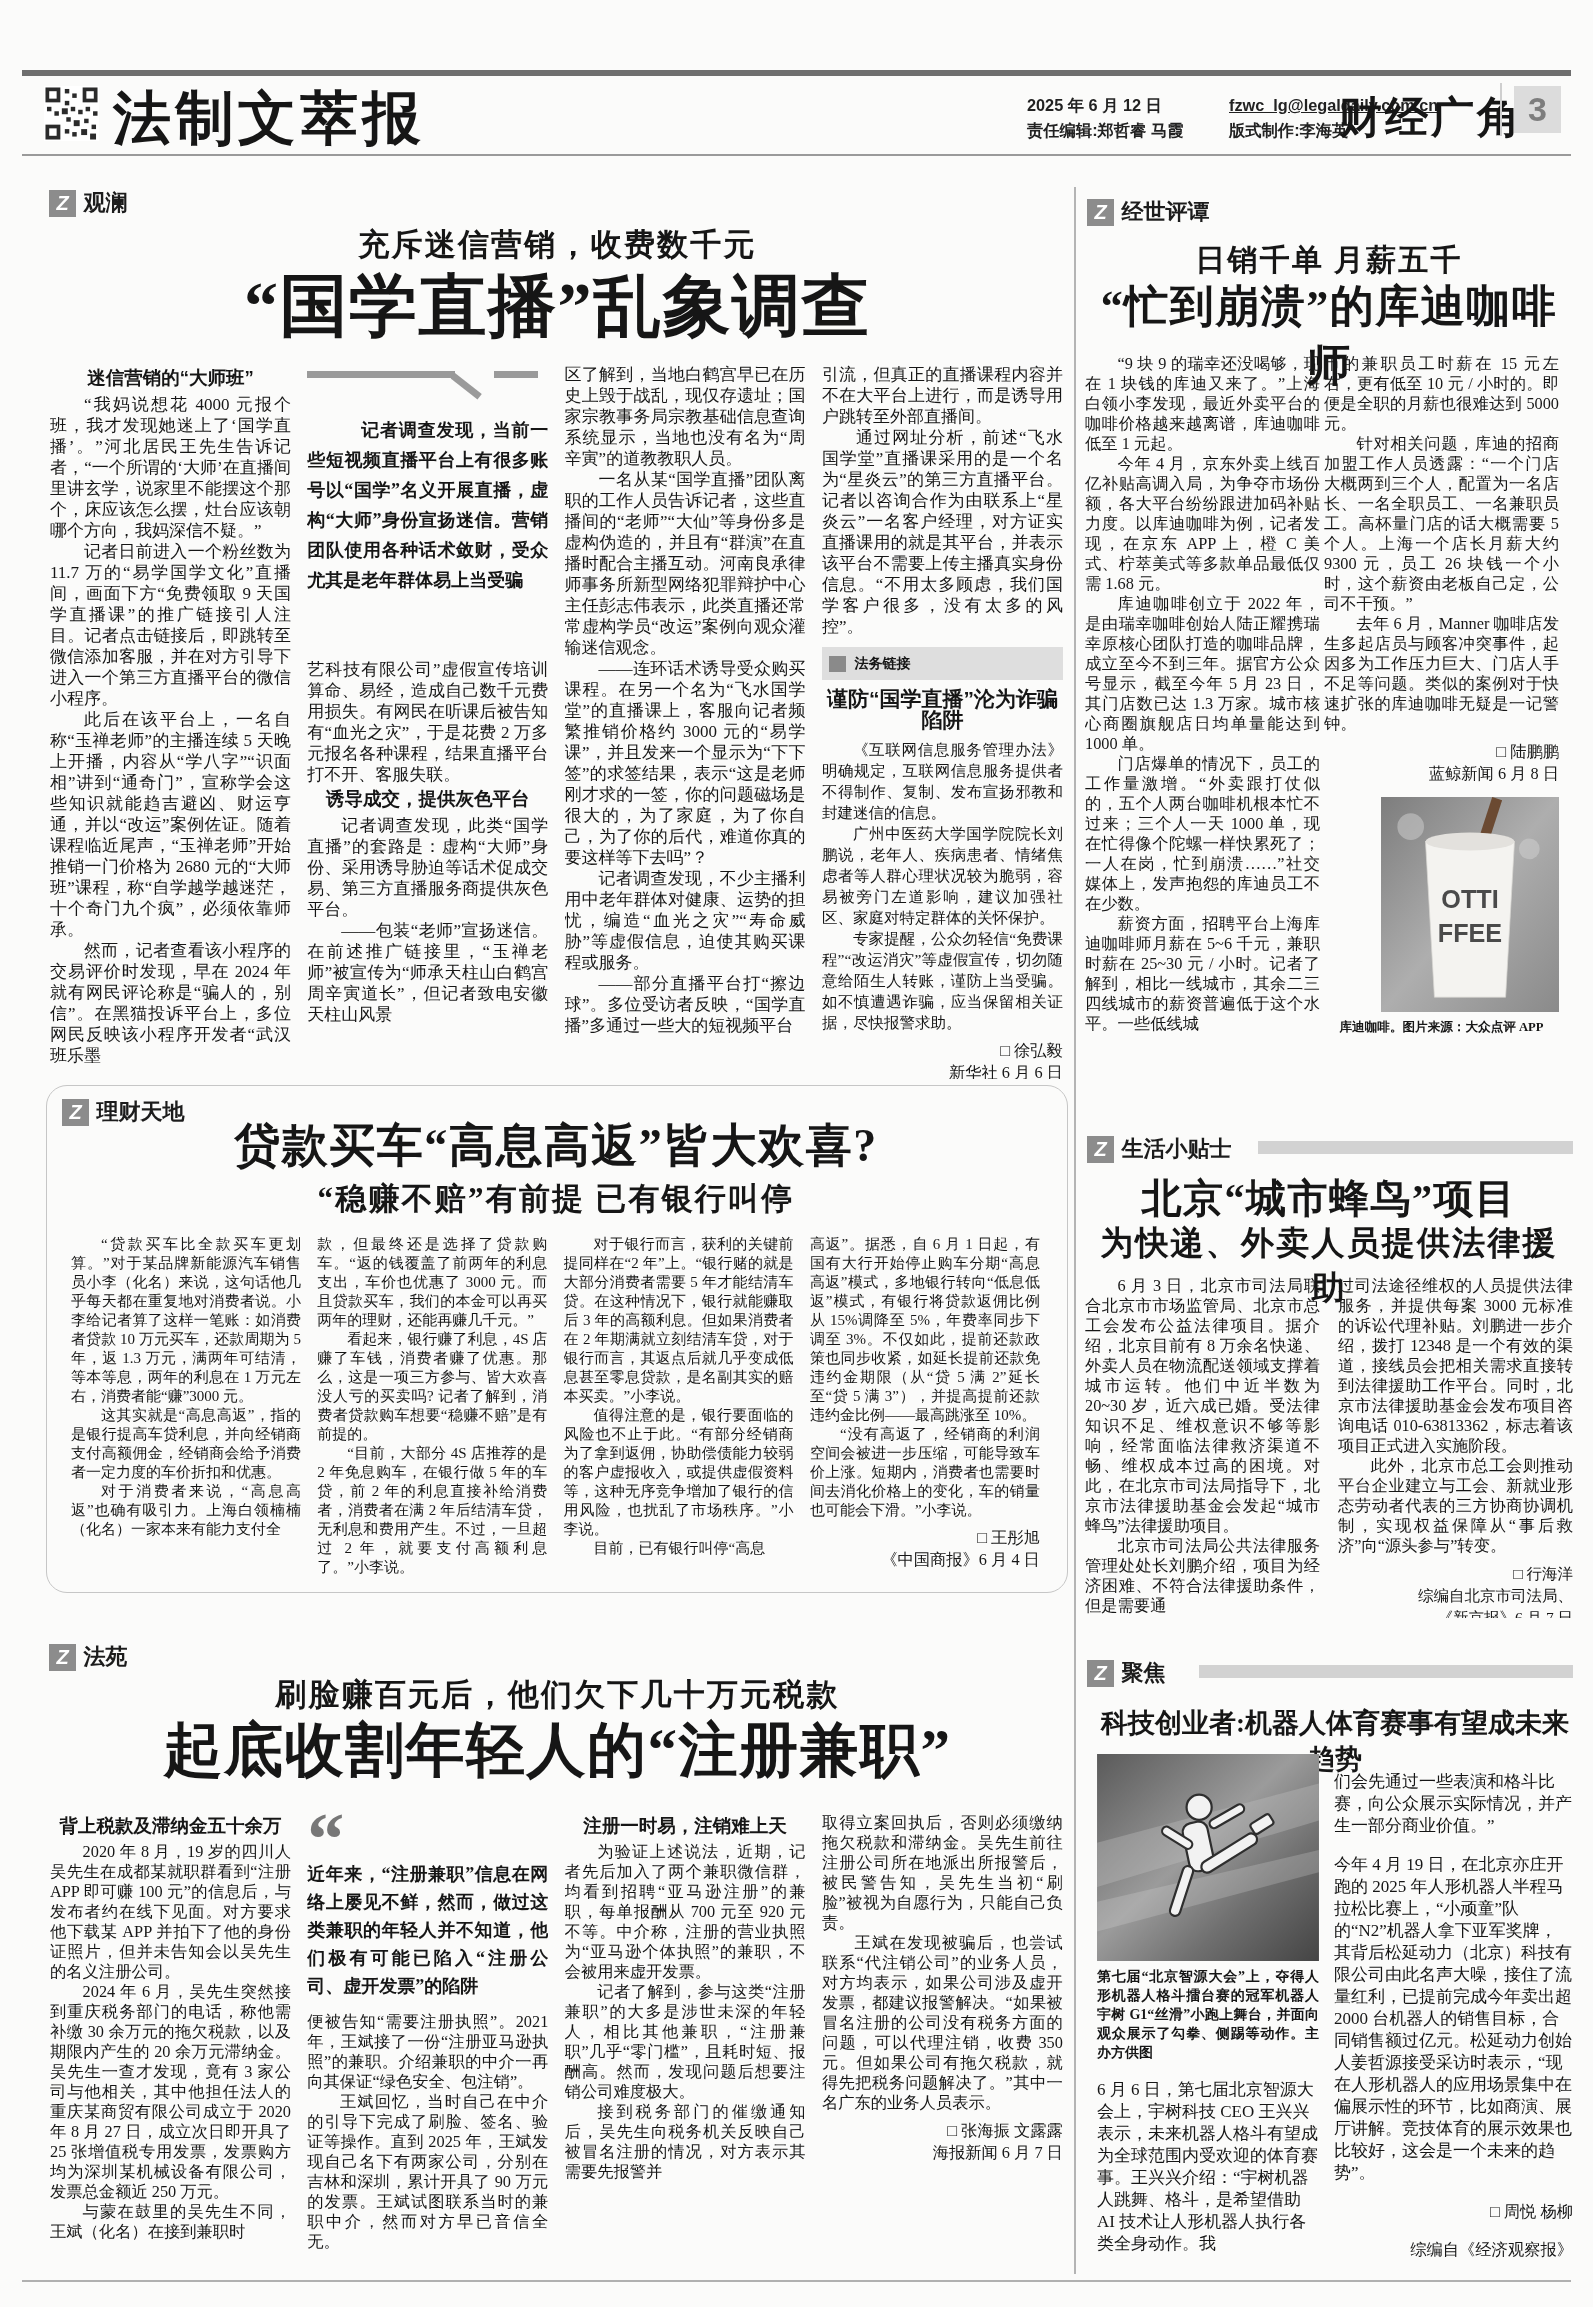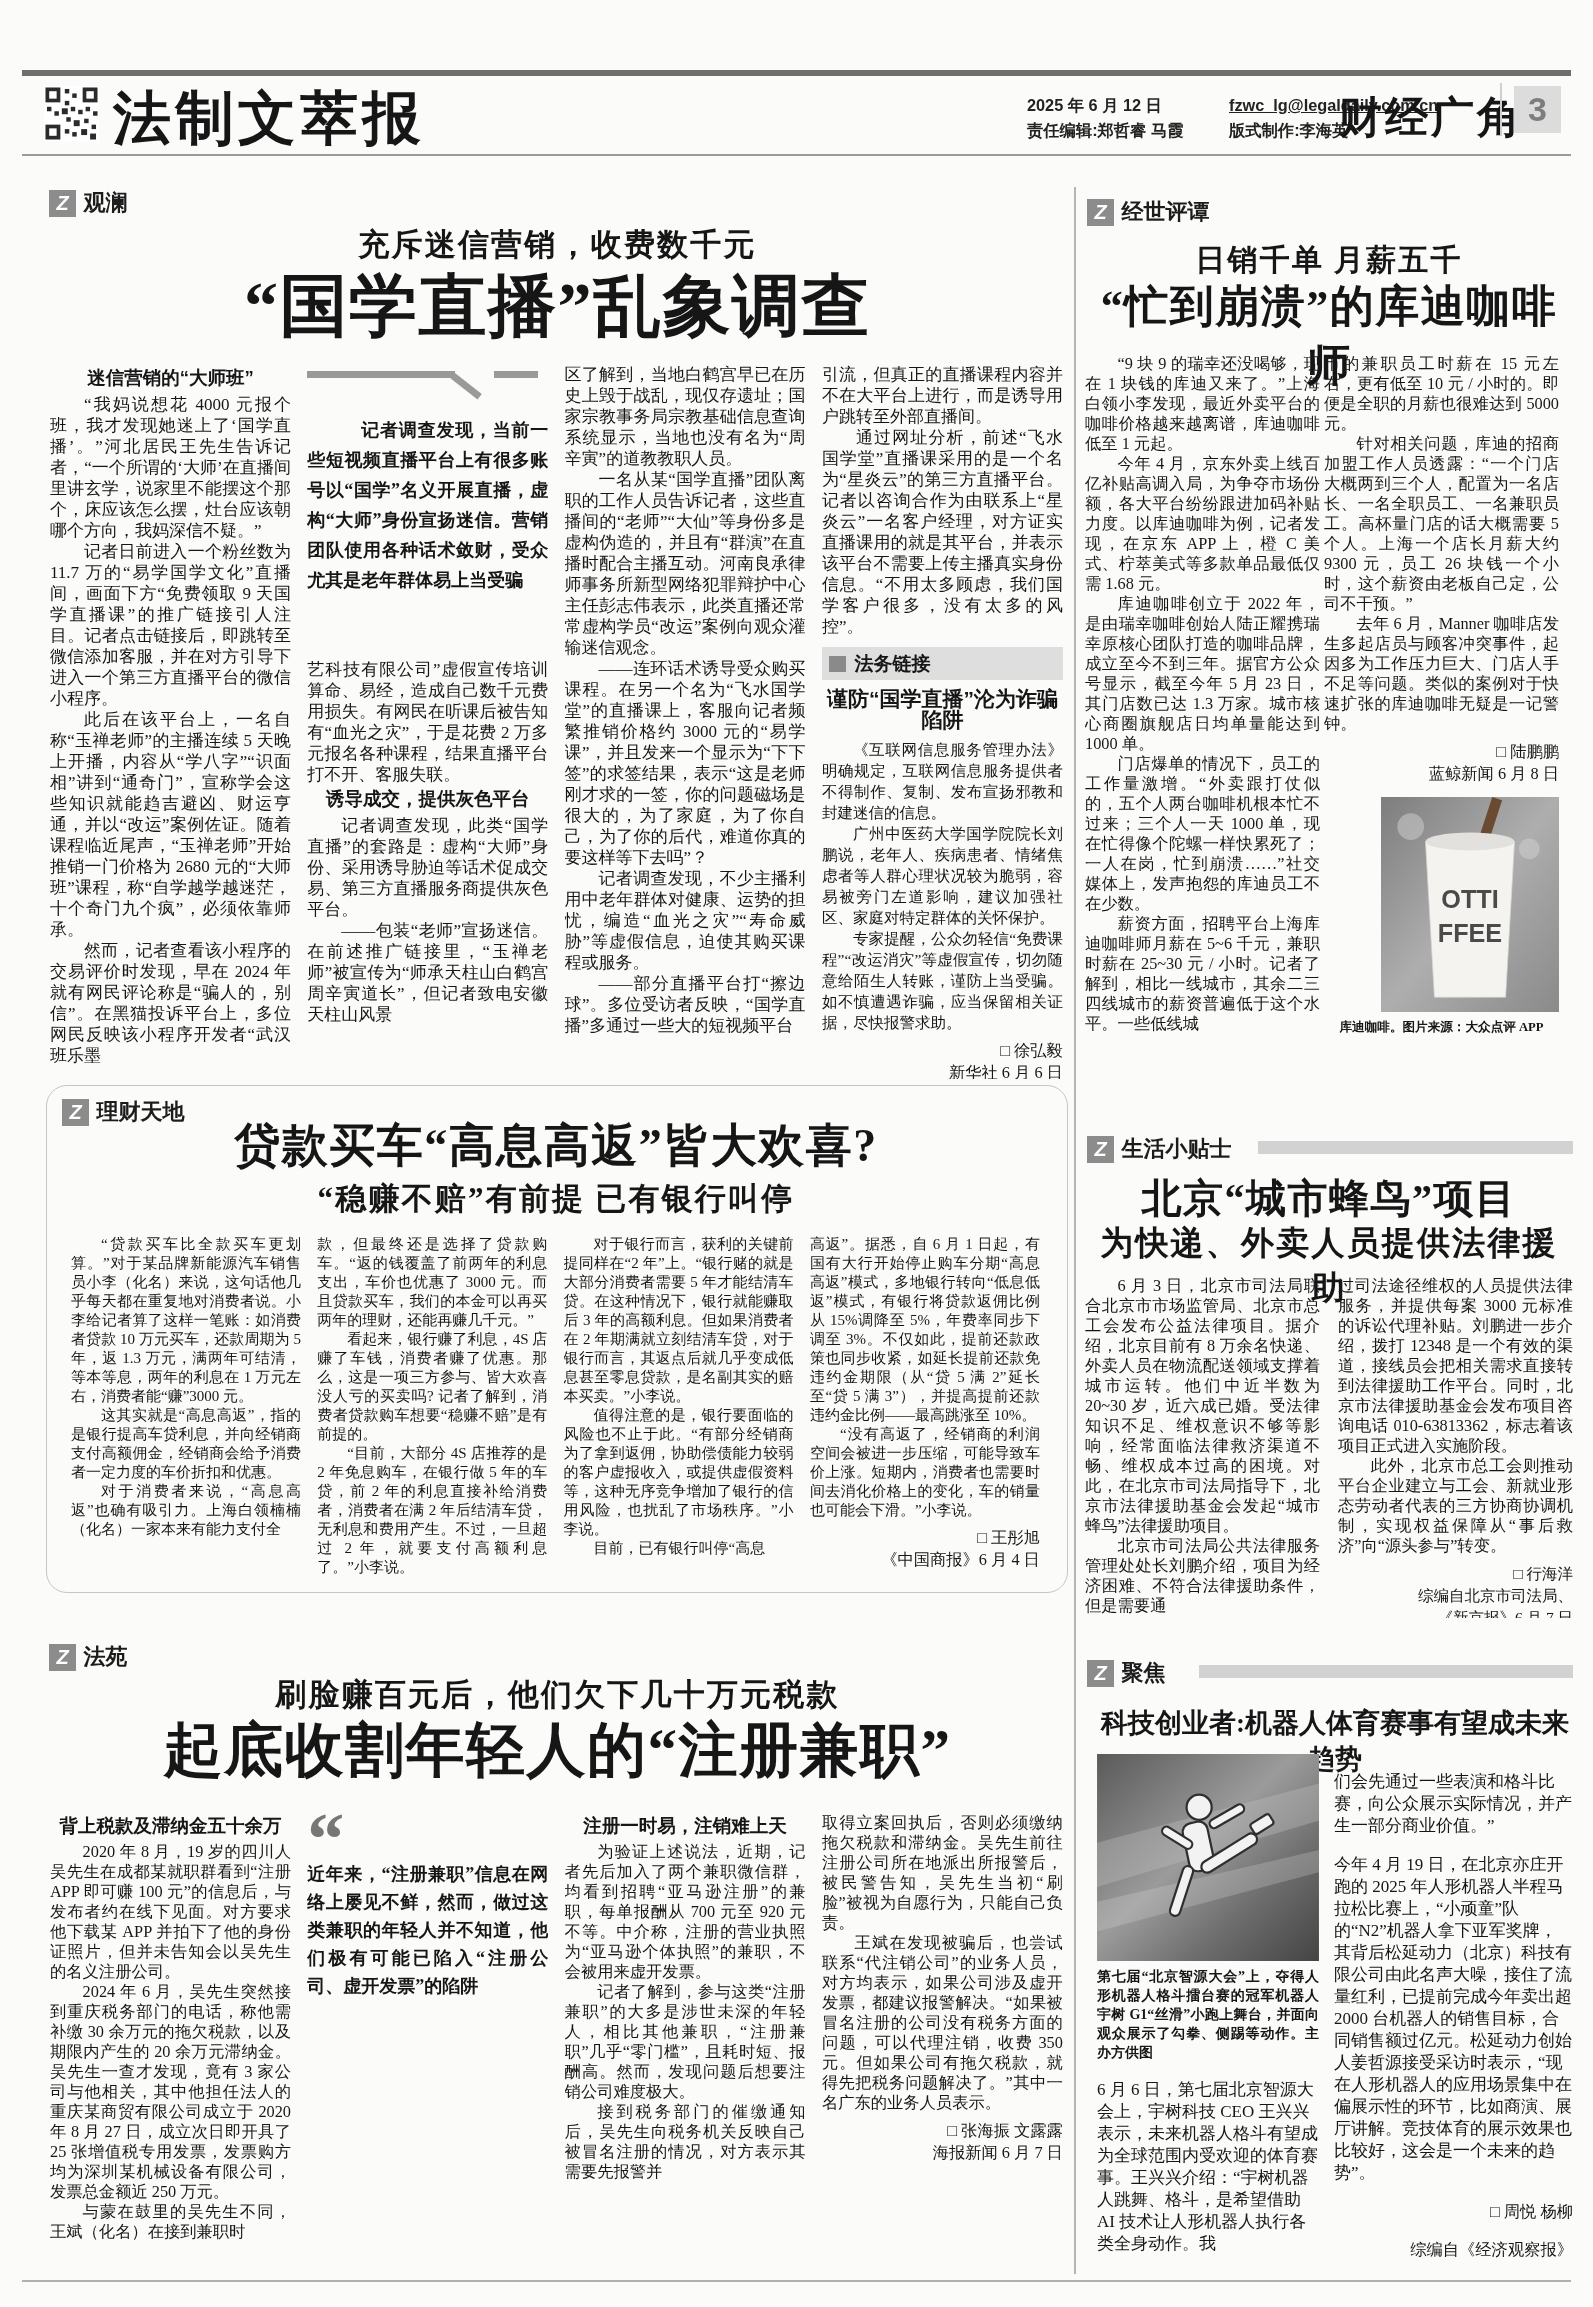--- a/index.html
+++ b/index.html
@@ -42,21 +42,21 @@
   
   .deckrule{position:relative;height:38px;margin:3px 0 10.4px 0;}
   .deckrule .b1{position:absolute;left:0;top:4.4px;width:148px;height:6.7px;background:#9a9a9a;}
   .deckrule .dg{position:absolute;left:148px;top:6px;width:34px;height:6.7px;background:#9a9a9a;transform:rotate(38deg);transform-origin:left top;}
   .deckrule .b2{position:absolute;left:187px;top:4.4px;width:44px;height:6.7px;background:#9a9a9a;}
   .deck{font-weight:bold;font-size:18px;line-height:30px;text-align:justify;}
   .deck p:first-child{text-indent:3em;}
   .gap90{height:64px;}
   
   .legalbar{display:flex;align-items:center;gap:9px;background:#dedede;padding:6px 7.4px;margin:10.4px 0 7.4px 0;
-            font-family:"Liberation Sans",sans-serif;font-weight:bold;font-size:19px;}
+            font-family:"Liberation Sans",sans-serif;font-weight:bold;font-size:14px;}
   .legalsq{width:16.3px;height:16.3px;background:#8a8a8a;display:inline-block;}
   .legaltitle{text-align:center;font-weight:bold;font-size:21px;margin:7.4px 0 9px 0;font-family:"Liberation Sans",sans-serif;}
   .legalbody p{font-size:15.5px;line-height:21px;}
   
   .bigquote{font-size:74px;line-height:52px;color:#777;font-weight:900;font-family:"Liberation Serif",serif;height:47px;}
   .fquote{font-weight:bold;font-size:18px;line-height:28px;text-align:justify;margin-bottom:12px;}
   
   .imgbox{position:relative;overflow:hidden;background:#9e9e9e;}
   .caption{font-weight:bold;font-size:14px;line-height:19px;text-align:justify;margin-top:6px;}
   .caption-s{font-weight:bold;font-size:12.6px;margin-top:4.4px;text-align:center;}
@@ -316,20 +316,24 @@
       <h3 class="colhead">背上税款及滞纳金五十余万</h3>
       <div class="paras">
           <p>2020 年 8 月，19 岁的四川人吴先生在成都某就职群看到“注册 APP 即可赚 100 元”的信息后，与发布者约在线下见面。对方要求他下载某 APP 并拍下了他的身份证照片，但并未告知会以吴先生的名义注册公司。</p>
           <p>2024 年 6 月，吴先生突然接到重庆税务部门的电话，称他需补缴 30 余万元的拖欠税款，以及期限内产生的 20 余万元滞纳金。吴先生一查才发现，竟有 3 家公司与他相关，其中他担任法人的重庆某商贸有限公司成立于 2020 年 8 月 27 日，成立次日即开具了 25 张增值税专用发票，发票购方均为深圳某机械设备有限公司，发票总金额近 250 万元。</p>
           <p>与蒙在鼓里的吴先生不同，王斌（化名）在接到兼职时</p>
         </div>
     </div>
     <div class="col" style="width:241px;height:456px;">
       <div class="bigquote">“</div>
       <div class="fquote">近年来，“注册兼职”信息在网络上屡见不鲜，然而，做过这类兼职的年轻人并不知道，他们极有可能已陷入“注册公司、虚开发票”的陷阱</div>
+      <div class="paras cont">
+          <p>便被告知“需要注册执照”。2021 年，王斌接了一份“注册亚马逊执照”的兼职。介绍兼职的中介一再向其保证“绿色安全、包注销”。</p>
+          <p>王斌回忆，当时自己在中介的引导下完成了刷脸、签名、验证等操作。直到 2025 年，王斌发现自己名下有两家公司，分别在吉林和深圳，累计开具了 90 万元的发票。王斌试图联系当时的兼职中介，然而对方早已音信全无。</p>
+        </div>
     </div>
     <div class="col" style="width:241px;height:456px;">
       <h3 class="colhead">注册一时易，注销难上天</h3>
       <div class="paras">
           <p>为验证上述说法，近期，记者先后加入了两个兼职微信群，均看到招聘“亚马逊注册”的兼职，每单报酬从 700 元至 920 元不等。中介称，注册的营业执照为“亚马逊个体执照”的兼职，不会被用来虚开发票。</p>
           <p>记者了解到，参与这类“注册兼职”的大多是涉世未深的年轻人，相比其他兼职，“注册兼职”几乎“零门槛”，且耗时短、报酬高。然而，发现问题后想要注销公司难度极大。</p>
           <p>接到税务部门的催缴通知后，吴先生向税务机关反映自己被冒名注册的情况，对方表示其需要先报警并</p>
         </div>
     </div>
     <div class="col" style="width:241px;height:456px;">

